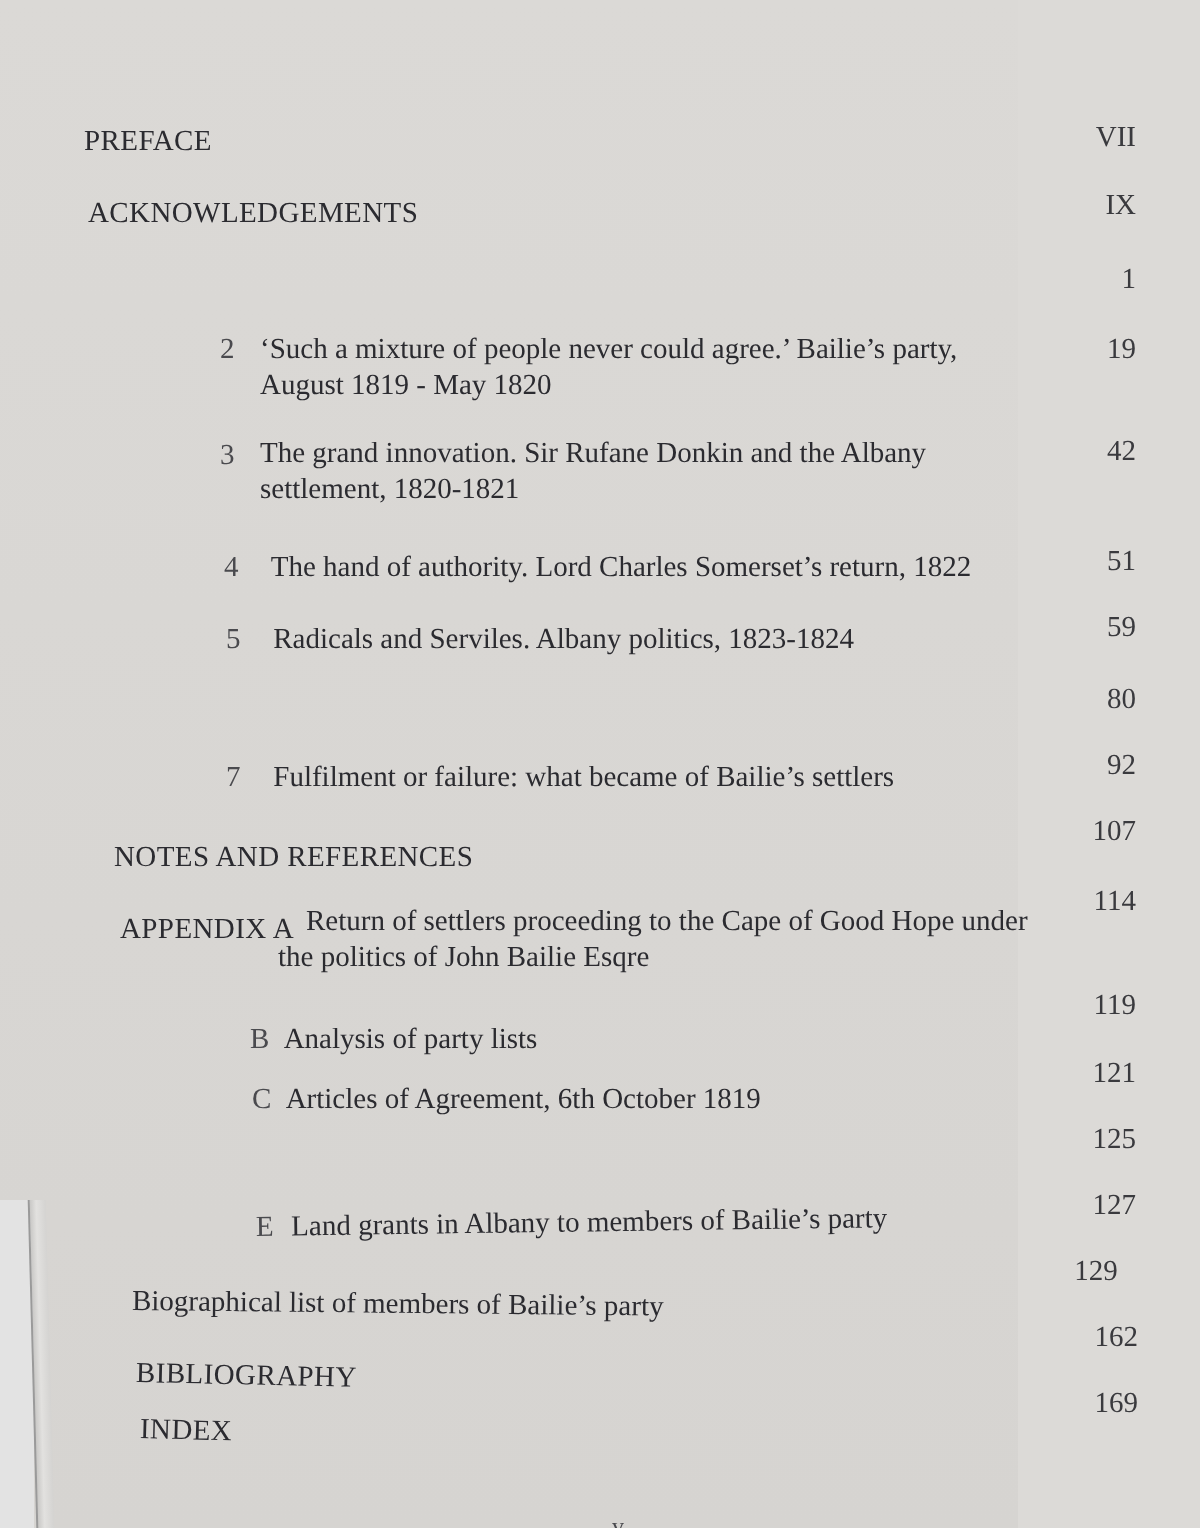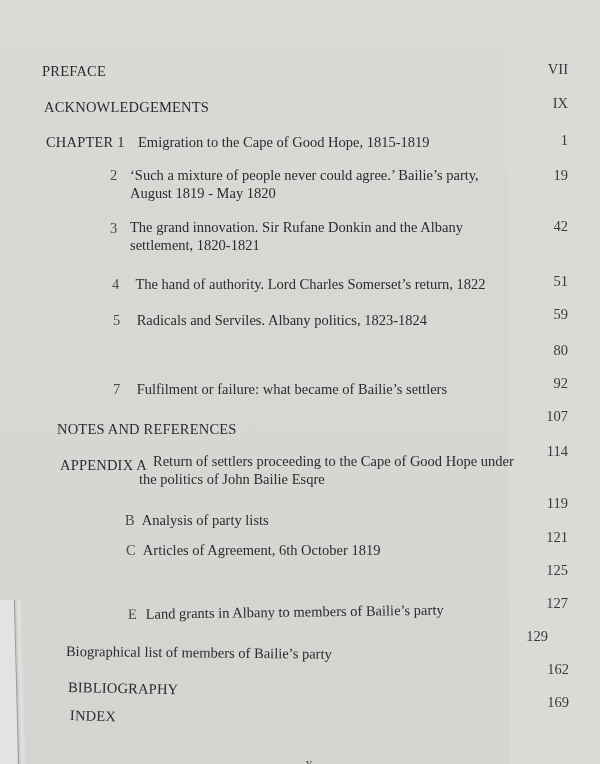--- a/index.html
+++ b/index.html
@@ -76,25 +76,20 @@
   <div class="entry" style="left:42px; top:62px;">
     <span class="label">PREFACE</span>
   </div>
   <div class="page-num" style="left:528px; top:60px;">VII</div>
 
   <div class="entry" style="left:44px; top:98px;">
     <span class="label">ACKNOWLEDGEMENTS</span>
   </div>
   <div class="page-num" style="left:528px; top:94px;">IX</div>
 
-  <div class="entry" style="left:46px; top:133px;">
-    <span class="label">CHAPTER 1</span>
-    <span style="display:inline-block; width:6px;"></span>
-    <span>Emigration to the Cape of Good Hope, 1815-1819</span>
-  </div>
   <div class="page-num" style="left:528px; top:131px;">1</div>
 
   <div class="entry" style="left:110px; top:166px;">
     <span class="num" style="width:20px;">2</span>
   </div>
   <div class="entry" style="left:130px; top:166px;">
     <span class="title-line">‘Such a mixture of people never could agree.’ Bailie’s party,</span>
     <span class="title-line">August 1819 - May 1820</span>
   </div>
   <div class="page-num" style="left:528px; top:166px;">19</div>
@@ -158,21 +153,21 @@
 
   <div class="entry" style="left:128px; top:605px; transform:rotate(-0.8deg); transform-origin:left center;">
     <span class="num" style="width:14px;">E</span>
     <span>Land grants in Albany to members of Bailie’s party</span>
   </div>
   <div class="page-num" style="left:528px; top:594px;">127</div>
 
   <div class="entry" style="left:66px; top:642px; transform:rotate(0.6deg); transform-origin:left center;">
     <span>Biographical list of members of Bailie’s party</span>
   </div>
-  <div class="page-num" style="left:508px; top:627px;">129</div>
+  <div class="page-num" style="left:528px; top:627px;text-align:center;">129</div>
 
   <div class="entry" style="left:68px; top:678px; transform:rotate(1.2deg); transform-origin:left center;">
     <span class="label">BIBLIOGRAPHY</span>
   </div>
   <div class="page-num" style="left:529px; top:660px;">162</div>
 
   <div class="entry" style="left:70px; top:706px; transform:rotate(1.5deg); transform-origin:left center;">
     <span class="label">INDEX</span>
   </div>
   <div class="page-num" style="left:529px; top:693px;">169</div>

